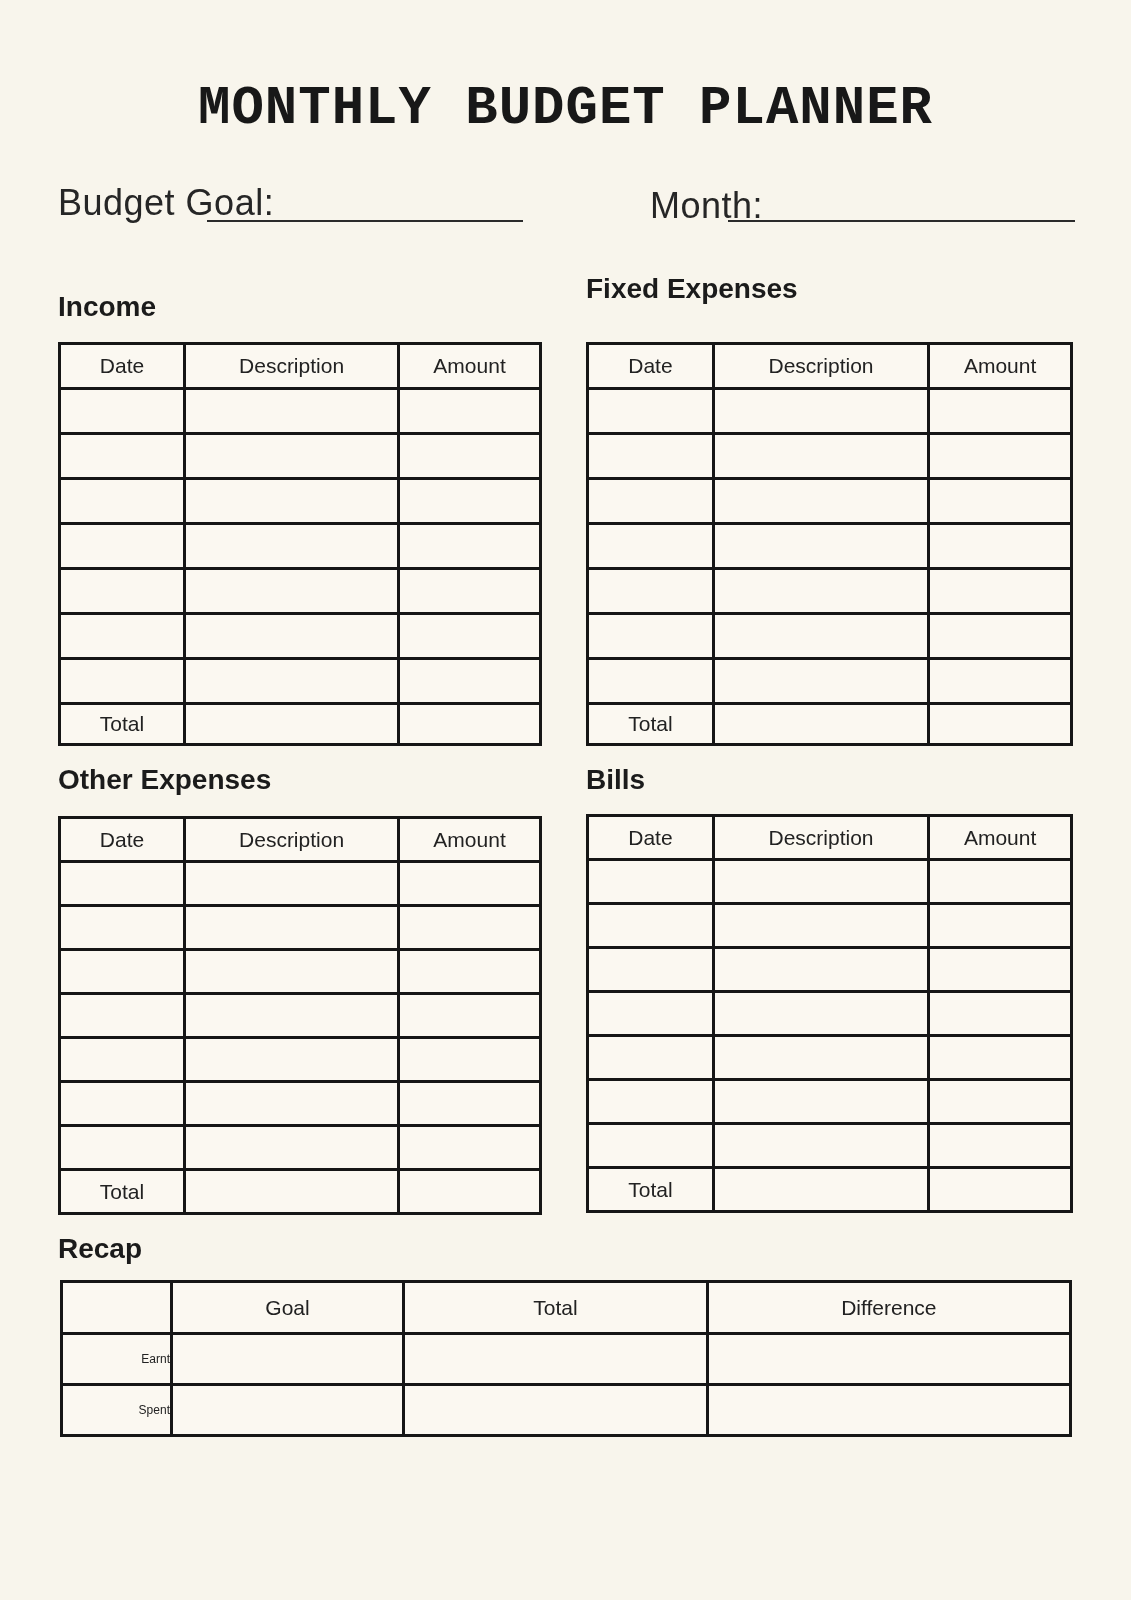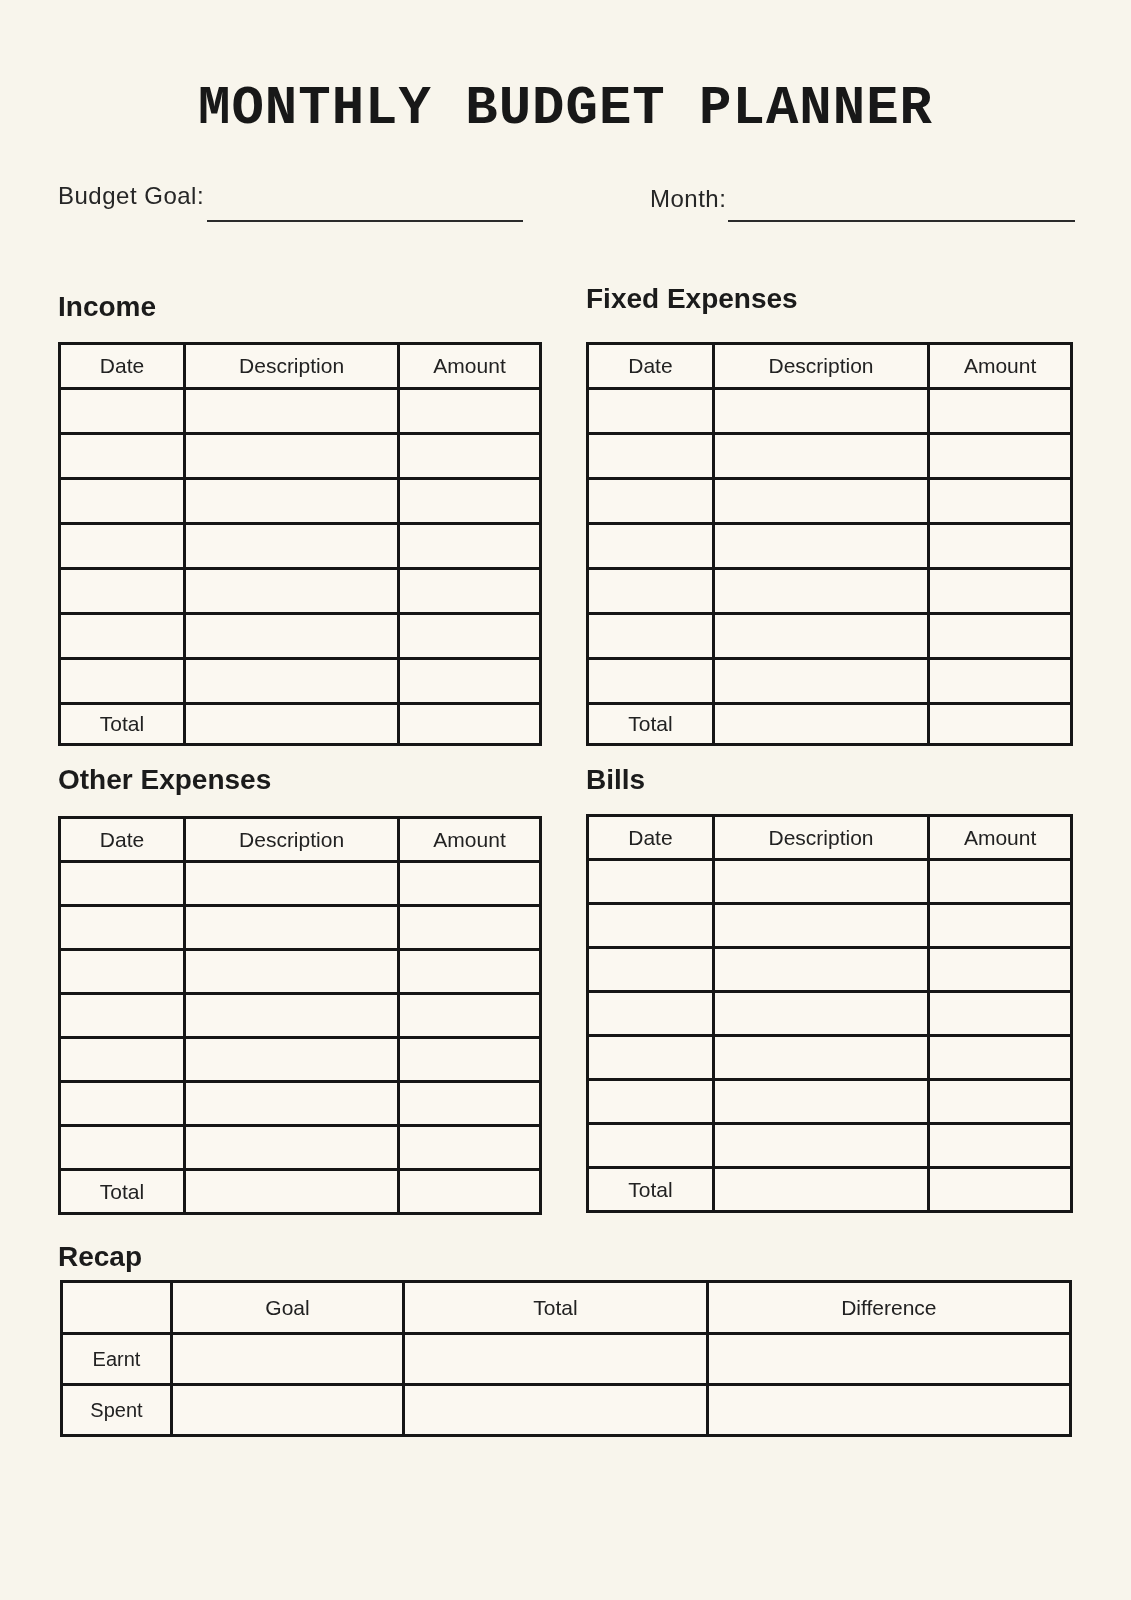--- a/index.html
+++ b/index.html
@@ -21,21 +21,21 @@
     width: 100%;
     text-align: center;
     font-family: Liberation Mono, monospace;
     font-weight: 700;
     font-size: 54px;
     letter-spacing: 1px;
     color: #181818;
   }
   .field-label {
     position: absolute;
-    font-size: 24px;
+    font-size: 36px;
     font-weight: 400;
     color: #262626;
     letter-spacing: 0.5px;
   }
   .fill-line {
     position: absolute;
     height: 26px;
     border-bottom: 2.5px solid #2b2b2b;
     font-size: 22px;
   }
@@ -44,24 +44,24 @@
   #month-label       { left: 650px; top: 185px; }
   #month-line        { left: 728px; top: 196px; width: 347px; }
 
   .section-heading {
     position: absolute;
     font-size: 28px;
     font-weight: 700;
     color: #1b1b1b;
   }
   #income-heading  { left: 58px;  top: 291px; }
-  #fixed-heading   { left: 586px; top: 283px; }
+  #fixed-heading   { left: 586px; top: 273px; }
   #other-heading   { left: 58px;  top: 764px; }
   #bills-heading   { left: 586px; top: 764px; }
-  #recap-heading   { left: 58px;  top: 1233px; margin-top: 8px; }
+  #recap-heading   { left: 58px;  top: 1233px; }
 
   table {
     position: absolute;
     border-collapse: collapse;
     table-layout: fixed;
   }
   th, td {
     border: 3px solid #161616;
     background: #fbf8f1;
     font-size: 21px;
@@ -78,21 +78,21 @@
 
   .expense-table thead tr { height: 45px; }
   .expense-table tbody tr { height: 45px; }
   .expense-table tfoot tr { height: 41px; }
   #other-table thead tr, #other-table tbody tr, #other-table tfoot tr,
   #bills-table thead tr, #bills-table tbody tr, #bills-table tfoot tr { height: 44px; }
 
   #recap-table { left: 60px; top: 1280px; width: 1012px; border-radius: 17px; }
   #recap-table thead tr { height: 52px; }
   #recap-table tbody tr { height: 51px; }
-  #recap-table td.row-label { font-size: 20px; }
+  #recap-table td.row-label { font-size: 12px; text-align: right; }
 </style>
 </head>
 <body>
 
 <div class="page">
 
   <h1 class="page-title">MONTHLY BUDGET PLANNER</h1>
 
   <span class="field-label" id="budget-goal-label">Budget Goal:</span>
   <div class="fill-line" id="budget-goal-line"></div>

